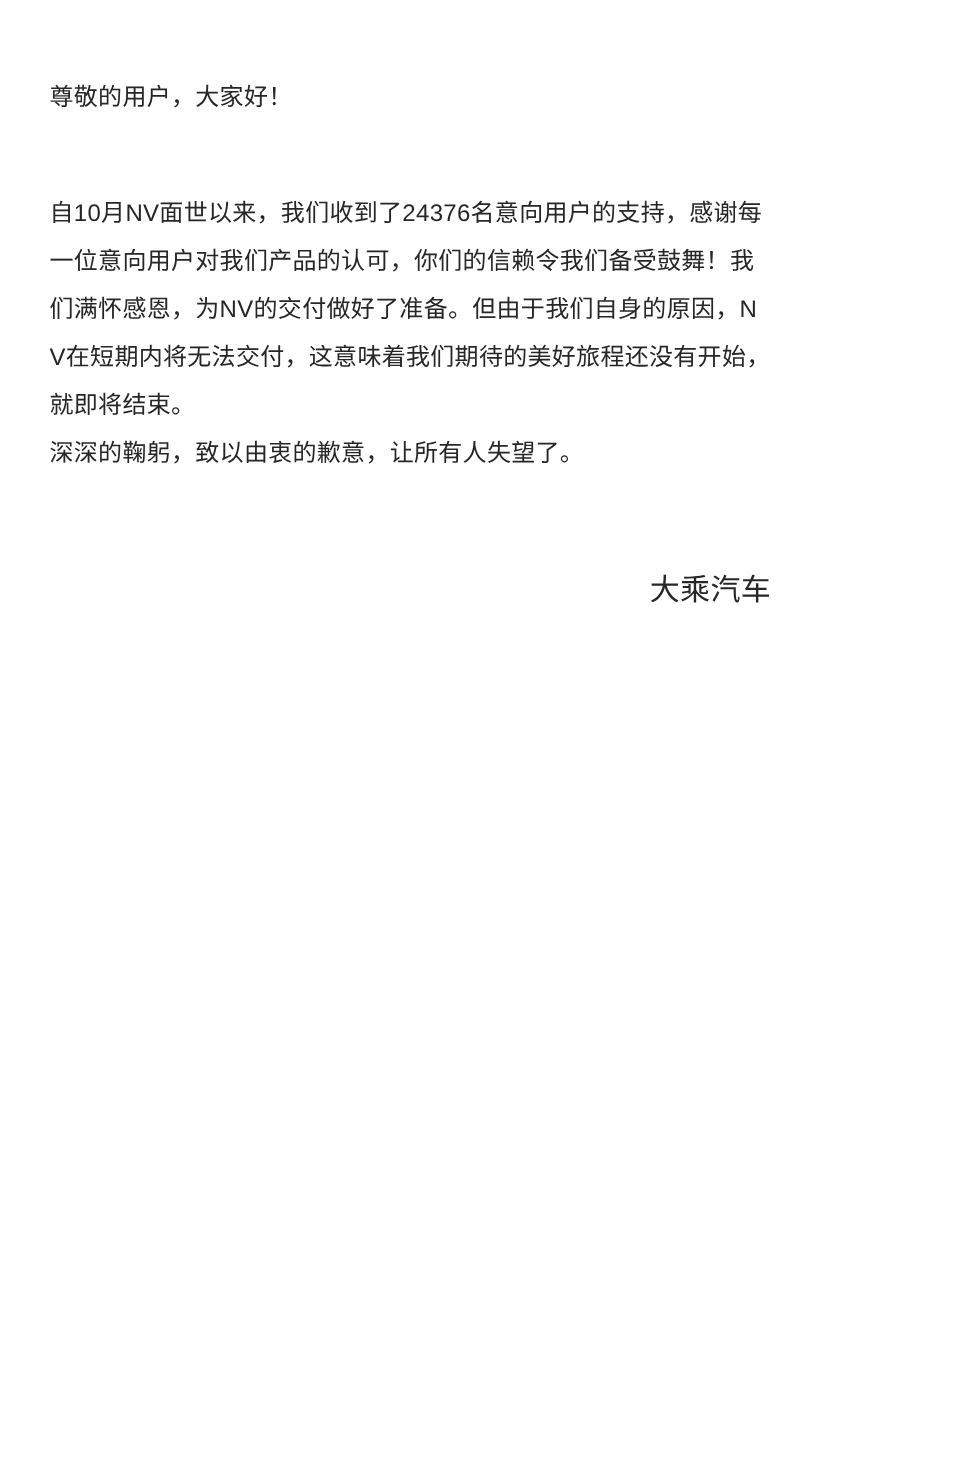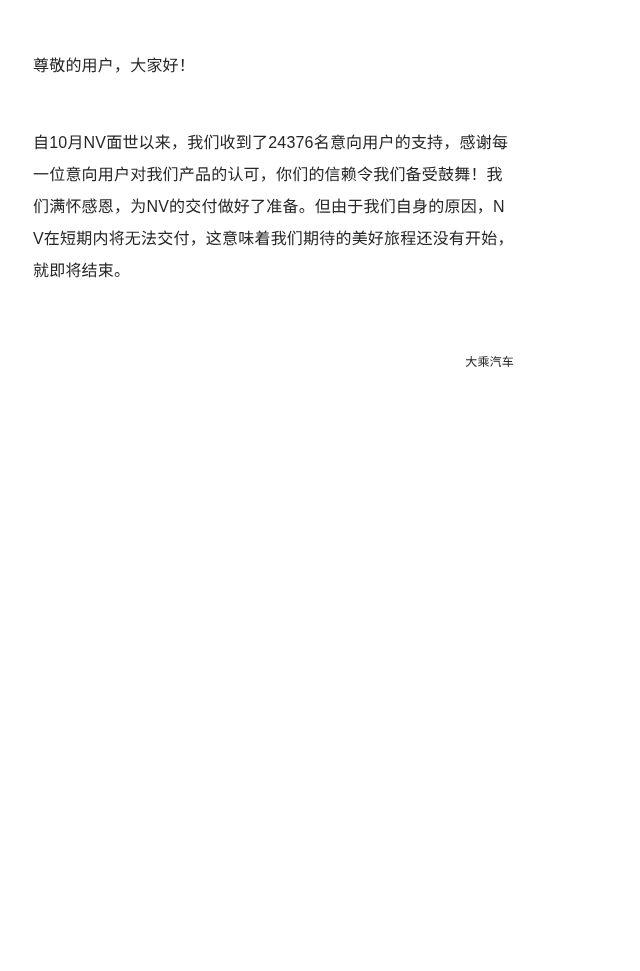--- a/index.html
+++ b/index.html
@@ -25,35 +25,36 @@
     letter-spacing: 0.2px;
     word-break: break-all;
   }
   .gap { margin-top: 45px; }
   .signature {
     margin-top: 60px;
     text-align: right;
   }
   .signature p {
     margin: 0;
-    font-size: 12px;
+    font-size: 20px;
     line-height: 30px;
     letter-spacing: 0.2px;
   }
 </style>
 </head>
 <body>
 
 <div class="page">
 
   <p class="para">尊敬的用户，大家好！</p>
 
   <p class="para gap">自10月NV面世以来，我们收到了24376名意向用户的支持，感谢每一位意向用户对我们产品的认可，你们的信赖令我们备受鼓舞！我们满怀感恩，为NV的交付做好了准备。但由于我们自身的原因，NV在短期内将无法交付，这意味着我们期待的美好旅程还没有开始，就即将结束。</p>
 
 
+  <p class="para">深深的鞠躬，致以由衷的歉意，让所有人失望了。</p>
 
 
 
 
 
   <div class="signature">
     <p>大乘汽车</p>
   </div>
 
 </div>

